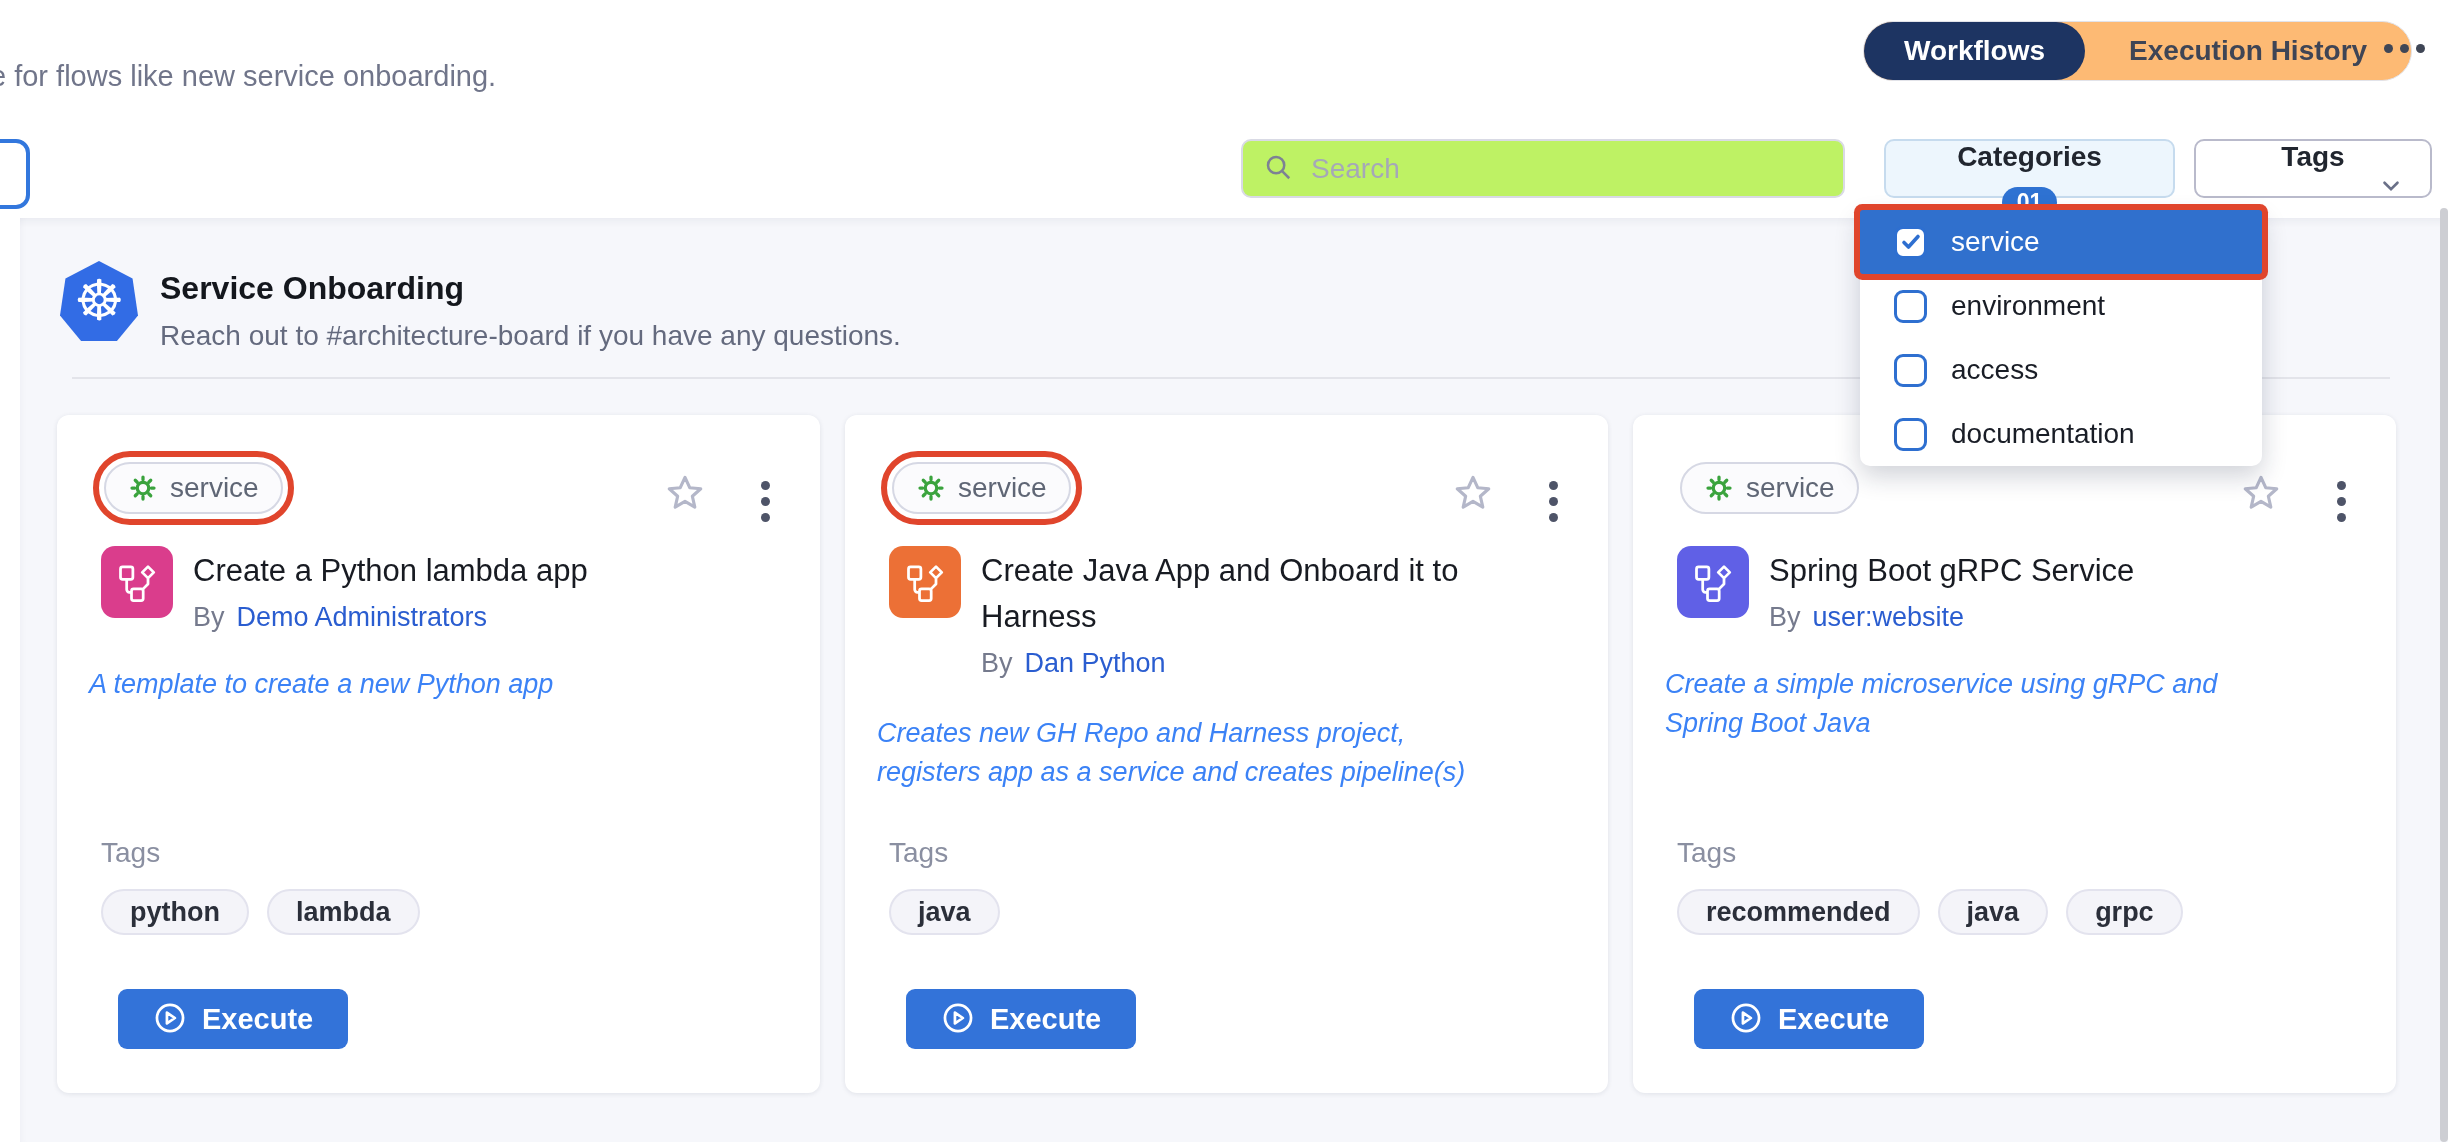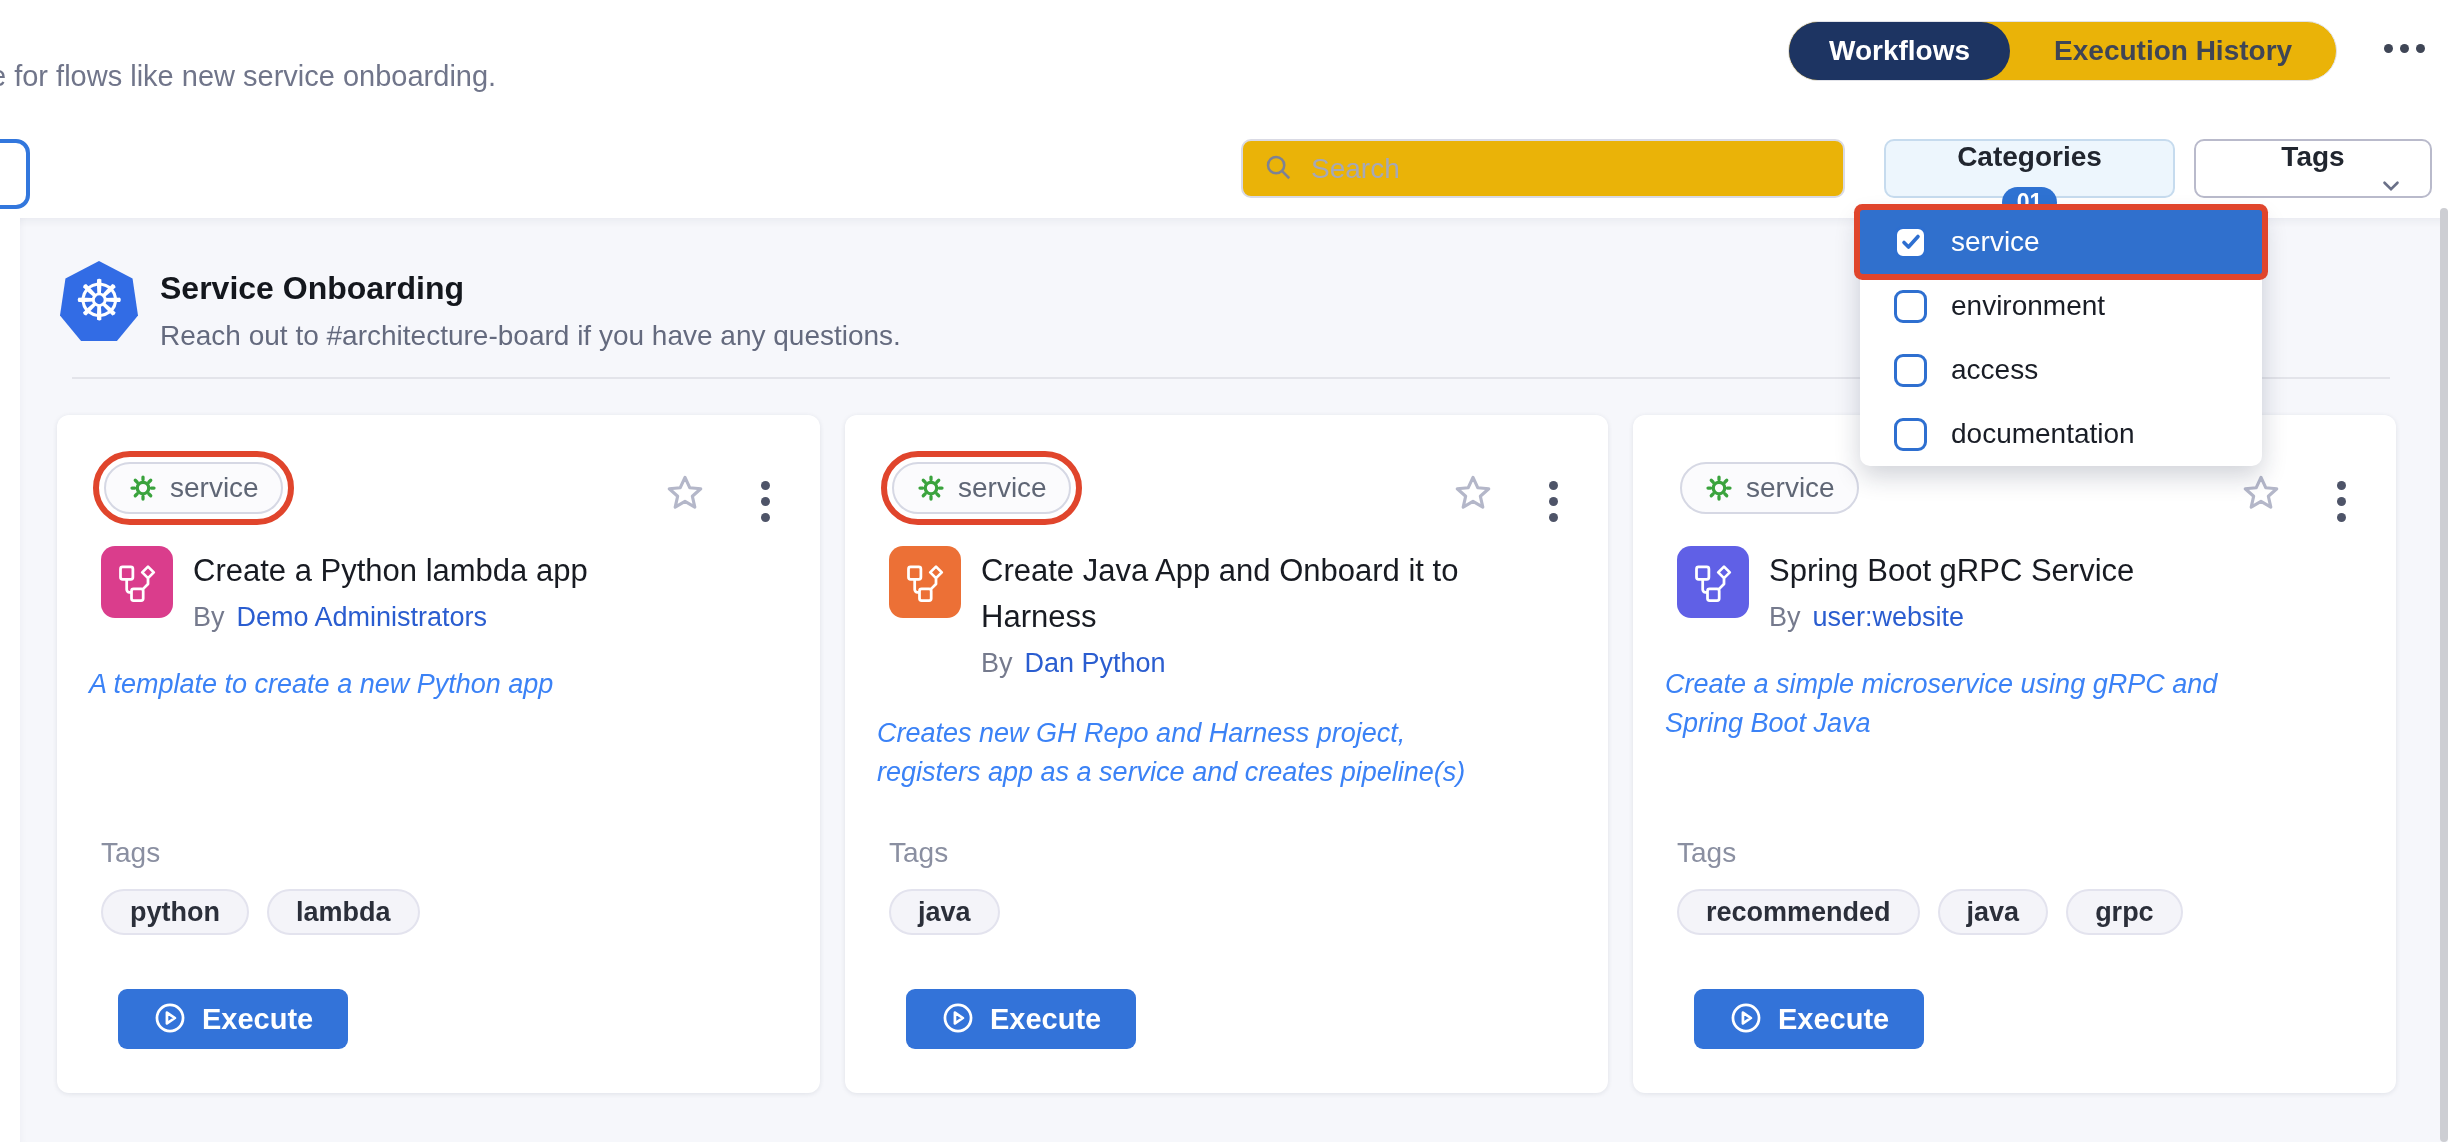--- a/index.html
+++ b/index.html
@@ -3,31 +3,31 @@
 <meta charset="utf-8">
 <style>
   html,body{margin:0;padding:0;background:#ffffff;}
   #screen{
     position:relative;width:2448px;height:1142px;overflow:hidden;
     background:#ffffff;font-family:"Liberation Sans", sans-serif;
     -webkit-font-smoothing:antialiased;
   }
   
   .header-sentence{position:absolute;left:-10px;top:60px;font-size:29px;color:#70758a;white-space:nowrap;}
-  .tabs{position:absolute;left:1788px;top:21px;height:58px;background:#eab308;border:1px solid #e2e3e9;
+  .tabs{position:absolute;left:1863px;top:21px;height:58px;background:#fdba74;border:1px solid #e2e3e9;
         border-radius:30px;display:flex;align-items:center;}
   .tab{height:58px;display:flex;align-items:center;justify-content:center;font-size:28px;cursor:pointer;}
   .tab.active{background:#1d3462;color:#ffffff;font-weight:700;border-radius:30px;padding:0 40px;}
   .tab.inactive{color:#3f4555;font-weight:600;padding:0 44px;}
   .more-dots{position:absolute;left:2384px;top:44px;display:flex;gap:7px;cursor:pointer;}
   .more-dots i{width:9px;height:9px;border-radius:50%;background:#3f4656;}
   
   .partial-button{position:absolute;left:-30px;top:139px;width:52px;height:62px;background:#ffffff;
         border:4px solid #3277dd;border-radius:14px;}
-  .search-box{position:absolute;left:1241px;top:139px;width:604px;height:59px;background:#eab308;
+  .search-box{position:absolute;left:1241px;top:139px;width:604px;height:59px;background:#bef264;
         border:2px solid #d9dae5;border-radius:10px;display:flex;align-items:center;padding:0 20px;gap:16px;box-sizing:border-box;}
   .search-box input{border:0;outline:0;flex:1;font-size:28px;color:#3c4250;font-family:inherit;background:transparent;}
   .search-box input::placeholder{color:#a5a8b8;}
   .filter-btn{position:absolute;top:139px;height:59px;border-radius:10px;display:flex;align-items:center;
         box-sizing:border-box;cursor:pointer;flex-direction:column;}
   .categories-btn{left:1884px;width:291px;background:#edf6fd;border:2px solid #c6dbee;padding:0 24px;gap:14px;}
   .categories-btn .lbl{font-size:28px;color:#21262f;font-weight:600;}
   .count-badge{background:#2e72d2;color:#fff;font-size:23px;font-weight:700;border-radius:999px;
         padding:4px 15px;line-height:1;}
   .tags-btn{left:2194px;width:238px;background:#ffffff;border:2px solid #b9bacb;padding:0 26px;}

